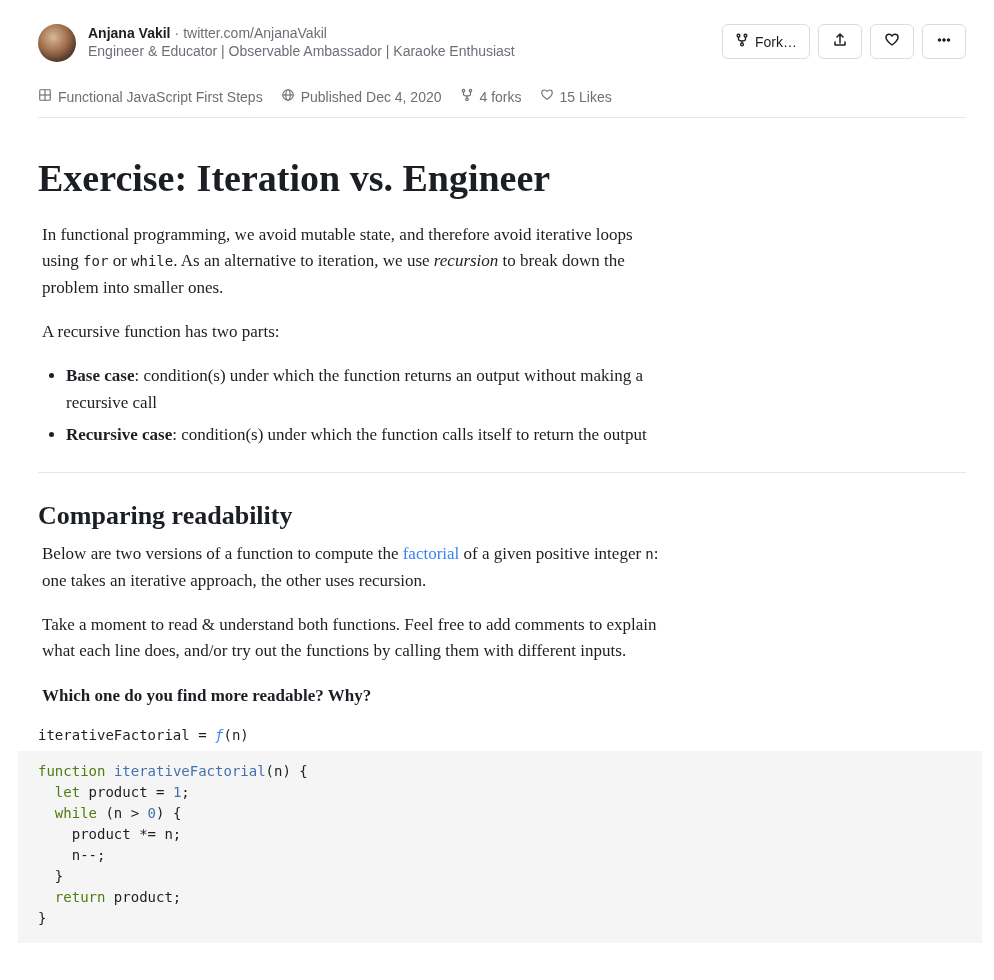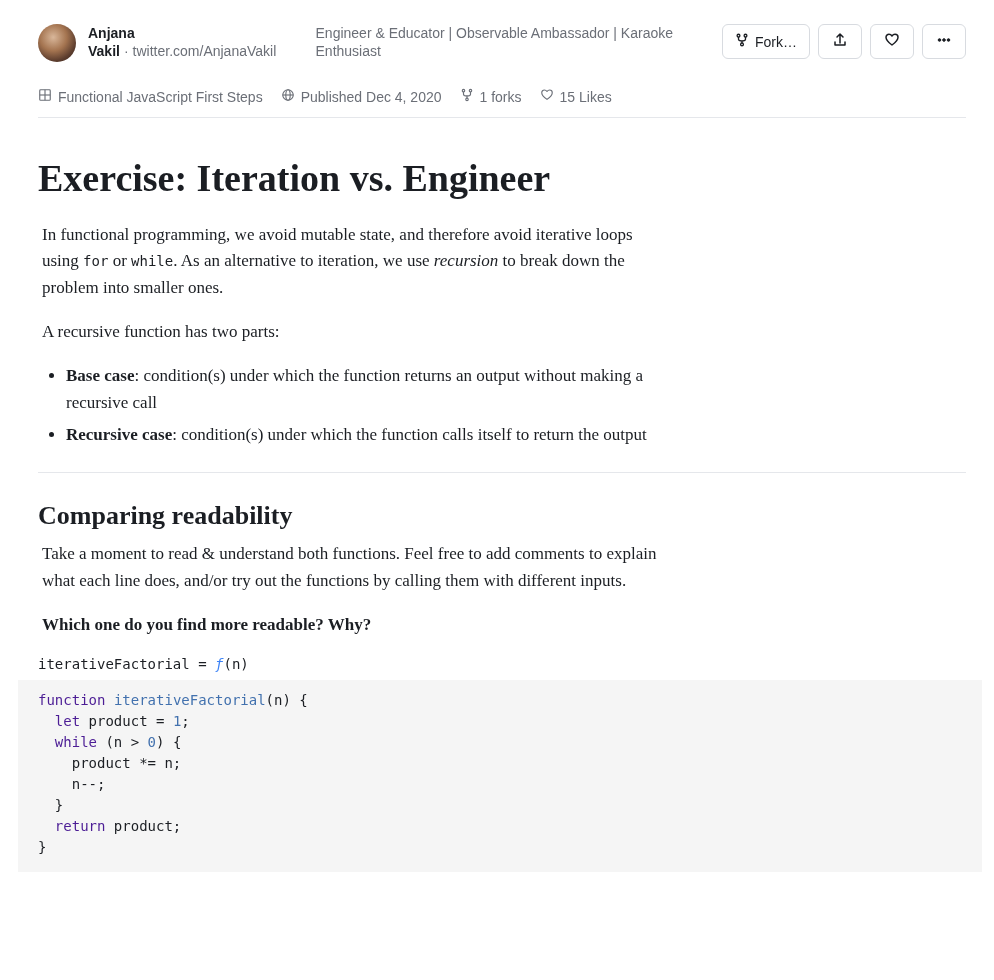--- a/index.html
+++ b/index.html
@@ -26,21 +26,21 @@
   }
   .avatar {
     width: 38px;
     height: 38px;
     border-radius: 50%;
     background: radial-gradient(circle at 40% 35%, #d9b79a 0%, #a47450 40%, #5c3d2e 70%, #2e1f18 100%);
     flex-shrink: 0;
   }
   .author-text {
     display: flex;
-    flex-direction: row;
+    flex-direction: column;
     line-height: 1.3;
   }
   .author-line1 {
     font-size: 14px;
   }
   .author-name {
     font-weight: 600;
     color: #1b1e23;
   }
   .twitter {
@@ -145,21 +145,21 @@
   }
   .code-block {
     background: #f5f5f5;
     font-family: Menlo, Consolas, monospace;
     font-size: 14px;
     line-height: 1.5;
     padding: 10px 20px 14px 20px;
     white-space: pre;
     color: #1b1e23;
   }
-  .kw { color: #4c1d95; }
+  .kw { color: #4d7c0f; }
   .fn { color: #4271ae; }
   .num { color: #4271ae; }
 </style>
 </head>
 <body>
 
 <div class="page">
 
   <div class="header-row">
     <div class="author-block">
@@ -233,21 +233,21 @@
     </div>
     <div class="meta-item">
       <span>
         <svg width="14" height="14" viewBox="0 0 16 16" fill="none" stroke-width="1.3">
           <circle cx="4" cy="3" r="1.4"></circle>
             <circle cx="12" cy="3" r="1.4"></circle>
             <circle cx="8" cy="13" r="1.4"></circle>
           <path d="M4 4.4 V7 Q4 9 8 9 Q12 9 12 7 V4.4 M8 9 V11.6"></path>
         </svg>
       </span>
-      <span>1 forks</span>
+      <span>4 forks</span>
     </div>
     <div class="meta-item">
       <span>
         <svg width="14" height="14" viewBox="0 0 16 16" fill="none" stroke-width="1.3" stroke-linejoin="round">
           <path d="M8 13 C3 9.5 2 7 2 5.3 C2 3.5 3.4 2.3 5 2.3 C6.2 2.3 7.3 3 8 4 C8.7 3 9.8 2.3 11 2.3 C12.6 2.3 14 3.5 14 5.3 C14 7 13 9.5 8 13 Z"></path>
         </svg>
       </span>
       <span>15 Likes</span>
     </div>
   </div>
@@ -267,20 +267,23 @@
         <li><span class="bold">Recursive case</span><span>: condition(s) under which the function calls itself to return the output</span></li>
       </ul>
     </div>
   </div>
 
   <hr class="divider">
 
   <div class="content">
     <h2 class="subtitle">Comparing readability</h2>
     <div class="prose">
+      <p>
+        <span>Below are two versions of a function to compute the </span><a href="#">factorial</a><span> of a given positive integer </span><code class="inline">n</code><span>: one takes an iterative approach, the other uses recursion.</span>
+      </p>
       <p>Take a moment to read &amp; understand both functions. Feel free to add comments to explain what each line does, and/or try out the functions by calling them with different inputs.</p>
       <p><span class="bold">Which one do you find more readable? Why?</span></p>
     </div>
 
     <div class="code-sig">
       <span>iterativeFactorial</span><span> = </span><span class="fn-f">ƒ</span><span>(n)</span>
     </div>
   </div>
 
   <div class="code-block-wrap">

